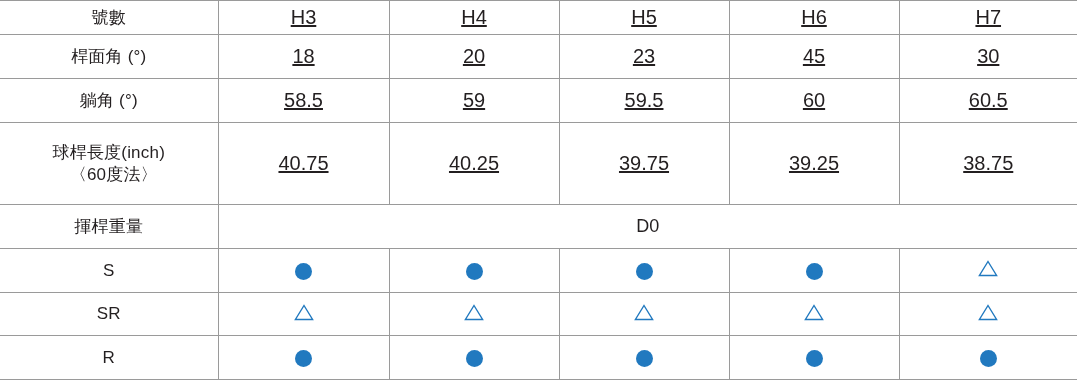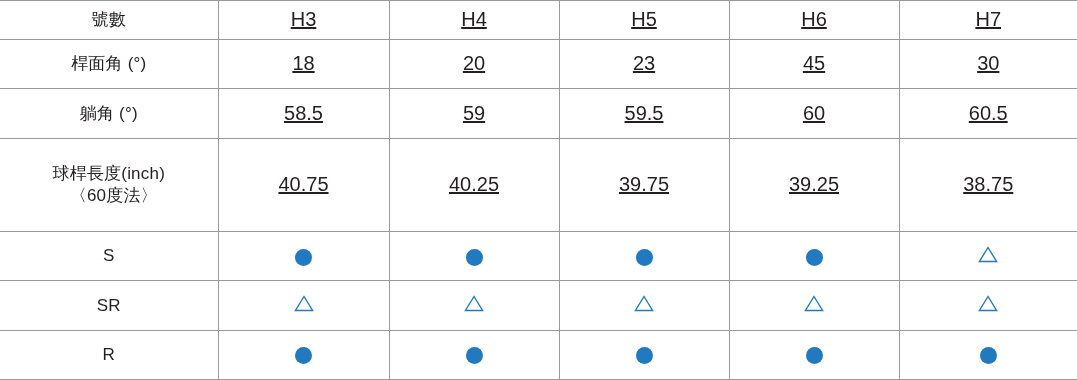--- a/index.html
+++ b/index.html
@@ -113,20 +113,24 @@
       </tr>
       <tr style="height: 72px;">
         <td class="label-cell" colspan="2"><span>球桿長度(inch)</span><span class="l2">〈60度法〉</span></td>
         <td class="data-cell">40.75</td>
         <td class="data-cell">40.25</td>
         <td class="data-cell">39.75</td>
         <td class="data-cell">39.25</td>
         <td class="data-cell">38.75</td>
       </tr>
       <tr style="height: 38px;">
+        <td class="label-cell" colspan="2"><span>揮桿重量</span></td>
+        <td class="merged-cell" colspan="5">D0</td>
+      </tr>
+      <tr style="height: 38px;">
         <td class="label-cell" colspan="2"><span>S</span></td>
         <td class="data-cell"><span class="mk mk-circle"></span></td>
         <td class="data-cell"><span class="mk mk-circle"></span></td>
         <td class="data-cell"><span class="mk mk-circle"></span></td>
         <td class="data-cell"><span class="mk mk-circle"></span></td>
         <td class="data-cell"><span class="mk"><svg width="20" height="17" viewBox="0 0 20 17" aria-hidden="true">
               <polygon points="10,1.5 18.6,15.5 1.4,15.5" fill="none" stroke="#2179bf" stroke-width="1.4"></polygon>
             </svg></span></td>
       </tr>
       <tr style="height: 38px;">

